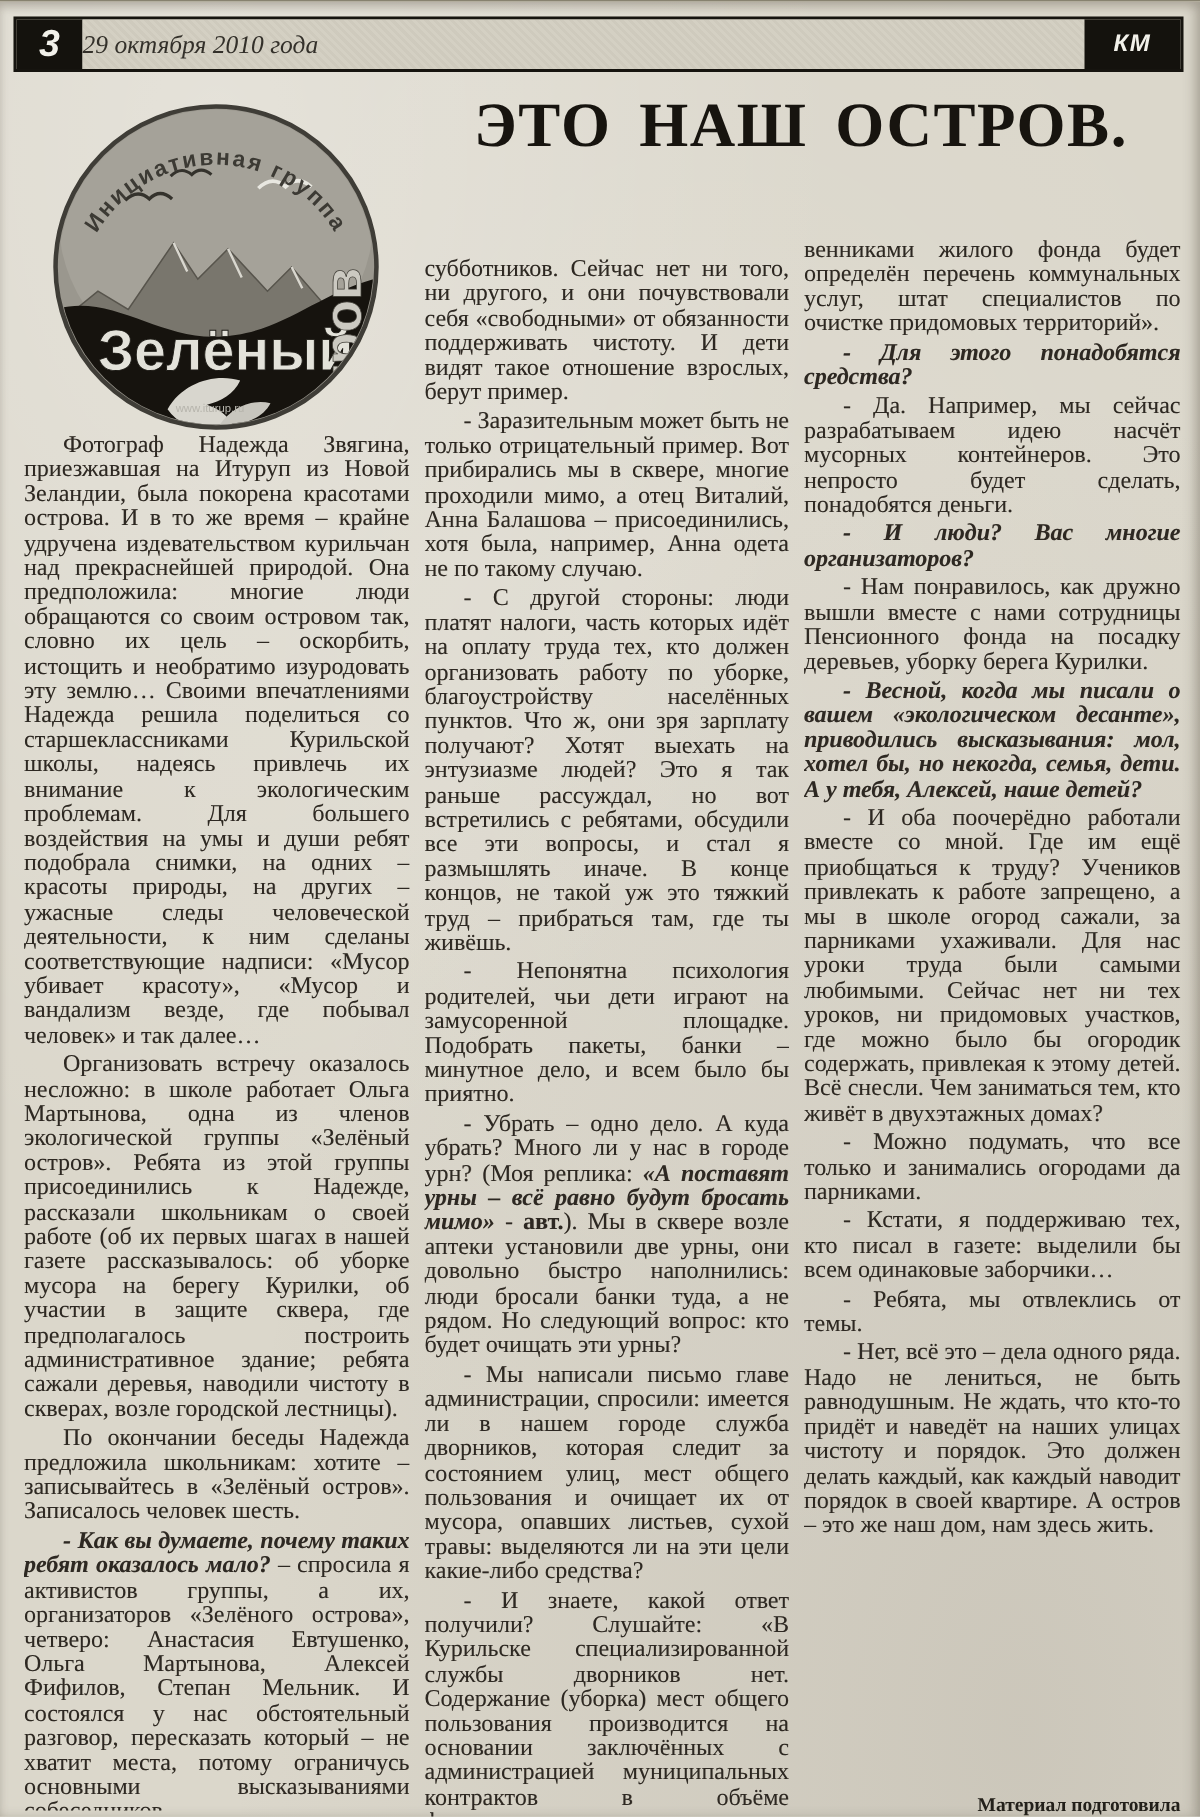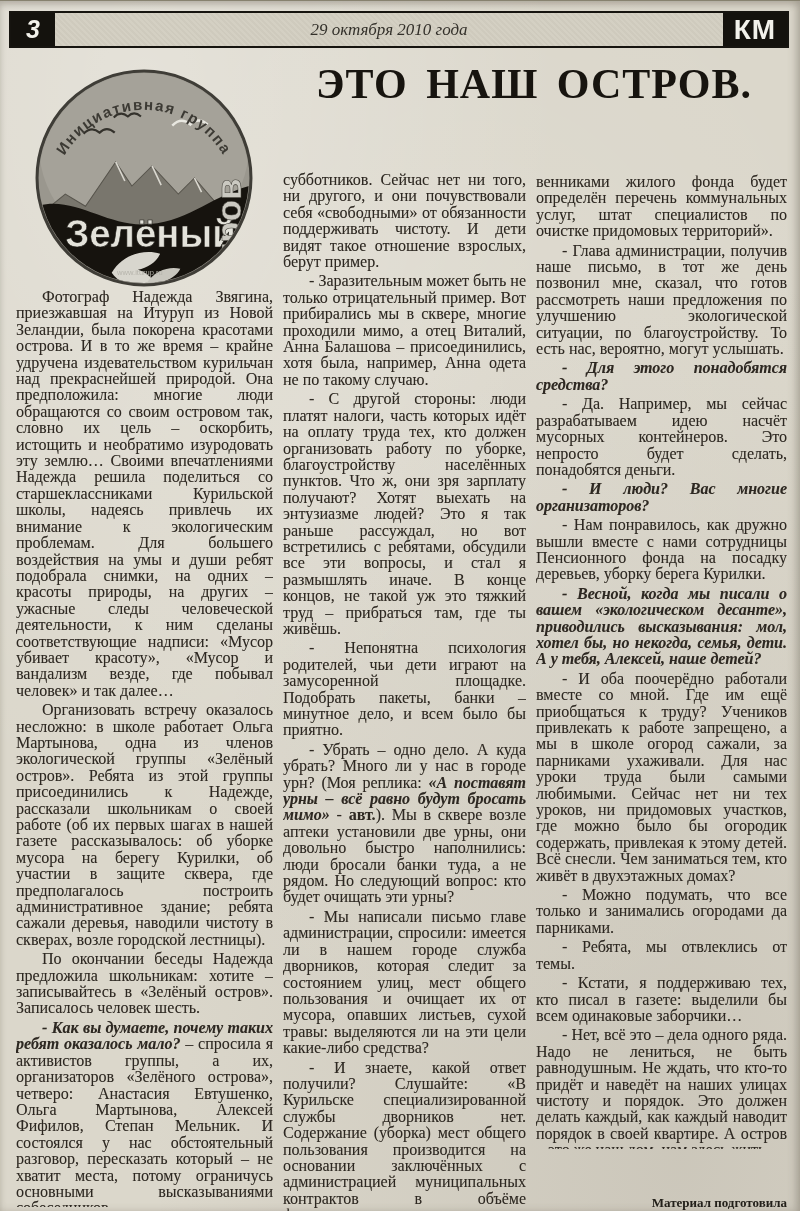--- a/index.html
+++ b/index.html
@@ -23,44 +23,44 @@
   
   .masthead{
     position:absolute;left:9px;top:10px;width:776px;height:33px;
     border:2px solid #16140f;background:#d2cec1;display:flex;align-items:stretch;
   }
   .blackbox{
     background:#14120d;color:#f2f1ea;display:flex;align-items:center;justify-content:center;
     font-family:"Liberation Sans","DejaVu Sans",sans-serif;font-weight:bold;
   }
   .pagenum{width:44px;font-size:25px;font-style:italic;}
-  .kmbox{width:64px;font-size:28px;letter-spacing:1px;}
+  .kmbox{width:64px;font-size:16px;letter-spacing:1px;font-style:italic;}
   .date-strip{
-    flex:1;display:flex;align-items:center;justify-content:center;
+    flex:1;display:flex;align-items:center;justify-content:flex-start;
     font-style:italic;font-size:17px;color:#33302a;
     background:repeating-linear-gradient(45deg, rgba(120,112,98,.06) 0 2px, transparent 2px 4px),#d4d0c3;
   }
   
   .headline{
     position:absolute;left:278px;top:56px;width:512px;margin:0;
     text-align:center;font-weight:bold;font-size:42px;line-height:54px;
     color:#17140f;letter-spacing:1px;word-spacing:7px;
   }
   .headline span{display:block;}
   
   .logo{position:absolute;left:26px;top:66px;width:236px;height:222px;}
   
   .col{
     position:absolute;font-size:16px;line-height:16.4px;text-align:justify;
     overflow:hidden;
     text-shadow:0.2px 0.2px 0 rgba(62,52,40,.30);
   }
   .col1{left:16px;top:288px;width:257px;height:918px;}
   .col2{left:283px;top:171px;width:243px;height:1040px;}
-  .col3{left:536px;top:173px;width:251px;height:975px;}
+  .col3{left:536px;top:158px;width:251px;height:975px;}
   .col p{margin:0 0 3px 0;text-indent:26px;}
   .col p.noind{text-indent:0;}
   .s-n{font-weight:normal;}
   .s-bi{font-weight:bold;font-style:italic;}
   .s-b{font-weight:bold;}
   .byline{
     position:absolute;left:536px;top:1192px;width:251px;
     font-size:13px;line-height:20px;font-weight:bold;text-align:right;color:#23201a;
   }
 </style>
@@ -126,30 +126,29 @@
       <p class="noind"><span class="s-n">субботников. Сейчас нет ни того, ни другого, и они почувствовали себя «свободными» от обязанности поддерживать чистоту. И дети видят такое отношение взрослых, берут пример.</span></p>
       <p><span class="s-n">- Заразительным может быть не только отрицательный пример. Вот прибирались мы в сквере, многие проходили мимо, а отец Виталий, Анна Балашова – присоединились, хотя была, например, Анна одета не по такому случаю.</span></p>
       <p><span class="s-n">- С другой стороны: люди платят налоги, часть которых идёт на оплату труда тех, кто должен организовать работу по уборке, благоустройству населённых пунктов. Что ж, они зря зарплату получают? Хотят выехать на энтузиазме людей? Это я так раньше рассуждал, но вот встретились с ребятами, обсудили все эти вопросы, и стал я размышлять иначе. В конце концов, не такой уж это тяжкий труд – прибраться там, где ты живёшь.</span></p>
       <p><span class="s-n">- Непонятна психология родителей, чьи дети играют на замусоренной площадке. Подобрать пакеты, банки – минутное дело, и всем было бы приятно.</span></p>
       <p><span class="s-n">- Убрать – одно дело. А куда убрать? Много ли у нас в городе урн? (Моя реплика: </span><span class="s-bi">«А поставят урны – всё равно будут бросать мимо»</span><span class="s-n"> - </span><span class="s-b">авт.</span><span class="s-n">). Мы в сквере возле аптеки установили две урны, они довольно быстро наполнились: люди бросали банки туда, а не рядом. Но следующий вопрос: кто будет очищать эти урны?</span></p>
       <p><span class="s-n">- Мы написали письмо главе администрации, спросили: имеется ли в нашем городе служба дворников, которая следит за состоянием улиц, мест общего пользования и очищает их от мусора, опавших листьев, сухой травы: выделяются ли на эти цели какие-либо средства?</span></p>
       <p><span class="s-n">- И знаете, какой ответ получили? Слушайте: «В Курильске специализированной службы дворников нет. Содержание (уборка) мест общего пользования производится на основании заключённых с администрацией муниципальных контрактов в объёме финансирования, предусмотренного бюджетом района». А дальше – о содержании придомовых территорий, об управляющих компаниях. Но в конце, после того, как нам сообщили, что управляющей компанией стал «Жилкомсервис», пишется: «После заключения договоров с собст-</span></p>
     </div>
   <div class="col col3">
       <p class="noind"><span class="s-n">венниками жилого фонда будет определён перечень коммунальных услуг, штат специалистов по очистке придомовых территорий».</span></p>
-      <p><span class="s-n">- Глава администрации, получив наше письмо, в тот же день позвонил мне, сказал, что готов рассмотреть наши предложения по улучшению экологической ситуации, по благоустройству. То есть нас, вероятно, могут услышать.</span></p>
       <p><span class="s-bi">- Для этого понадобятся средства?</span></p>
       <p><span class="s-n">- Да. Например, мы сейчас разрабатываем идею насчёт мусорных контейнеров. Это непросто будет сделать, понадобятся деньги.</span></p>
       <p><span class="s-bi">- И люди? Вас многие организаторов?</span></p>
       <p><span class="s-n">- Нам понравилось, как дружно вышли вместе с нами сотрудницы Пенсионного фонда на посадку деревьев, уборку берега Курилки.</span></p>
       <p><span class="s-bi">- Весной, когда мы писали о вашем «экологическом десанте», приводились высказывания: мол, хотел бы, но некогда, семья, дети. А у тебя, Алексей, наше детей?</span></p>
       <p><span class="s-n">- И оба поочерёдно работали вместе со мной. Где им ещё приобщаться к труду? Учеников привлекать к работе запрещено, а мы в школе огород сажали, за парниками ухаживали. Для нас уроки труда были самыми любимыми. Сейчас нет ни тех уроков, ни придомовых участков, где можно было бы огородик содержать, привлекая к этому детей. Всё снесли. Чем заниматься тем, кто живёт в двухэтажных домах?</span></p>
       <p><span class="s-n">- Можно подумать, что все только и занимались огородами да парниками.</span></p>
+      <p><span class="s-n">- Кстати, я поддерживаю тех, кто писал в газете: выделили бы всем одинаковые заборчики…</span></p>
       <p><span class="s-n">- Ребята, мы отвлеклись от темы.</span></p>
-      <p><span class="s-n">- Кстати, я поддерживаю тех, кто писал в газете: выделили бы всем одинаковые заборчики…</span></p>
       <p><span class="s-n">- Нет, всё это – дела одного ряда. Надо не лениться, не быть равнодушным. Не ждать, что кто-то придёт и наведёт на наших улицах чистоту и порядок. Это должен делать каждый, как каждый наводит порядок в своей квартире. А остров – это же наш дом, нам здесь жить.</span></p>
     </div>
 
   <div class="byline">
     <div>Материал подготовила</div>
     <div>Галия Кунченко.</div>
   </div>
 
 </div>
 

